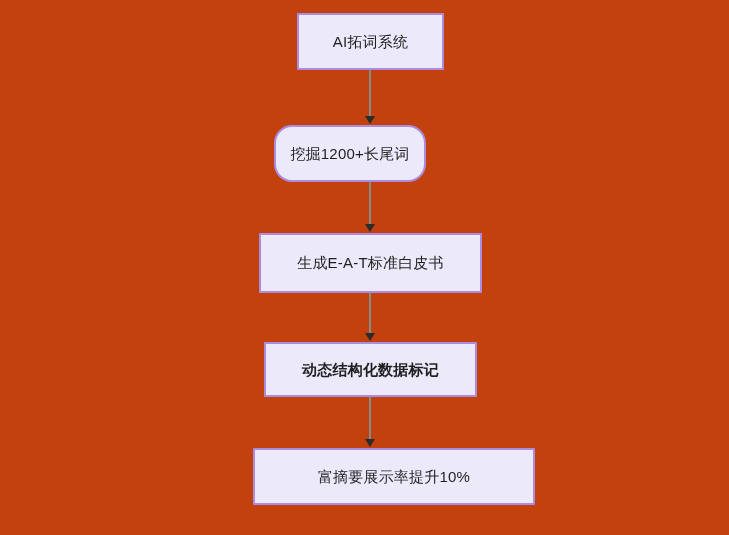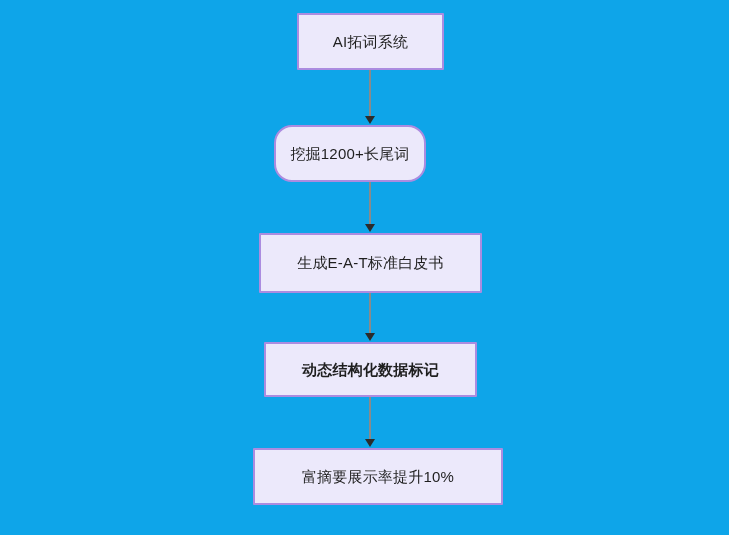--- a/index.html
+++ b/index.html
@@ -11,21 +11,21 @@
     height: 535px;
     background: #faf9fa;
     font-family: "Liberation Sans", "DejaVu Sans", sans-serif;
     overflow: hidden;
   }
 
   #flow-canvas {
     position: relative;
     width: 729px;
     height: 535px;
-    background: #0ea5e9;
+    background: #c2410c;
   }
 
   .node {
     position: absolute;
     box-sizing: border-box;
     background: #ece9fb;
     border: 2px solid #ab8ce0;
     border-radius: 1px;
     display: flex;
     align-items: center;
@@ -84,17 +84,17 @@
   </div>
 
   <div class="node" style="left:259px; top:233px; width:223px; height:60px;">
     <span class="node-label">生成E-A-T标准白皮书</span>
   </div>
 
   <div class="node" style="left:264px; top:342px; width:213px; height:55px;font-weight:bold;">
     <span class="node-label">动态结构化数据标记</span>
   </div>
 
-  <div class="node" style="left:253px; top:448px; width:250px; height:57px;">
+  <div class="node" style="left:253px; top:448px; width:282px; height:57px;">
     <span class="node-label">富摘要展示率提升10%</span>
   </div>
 
 </div>
 
 </body></html>

